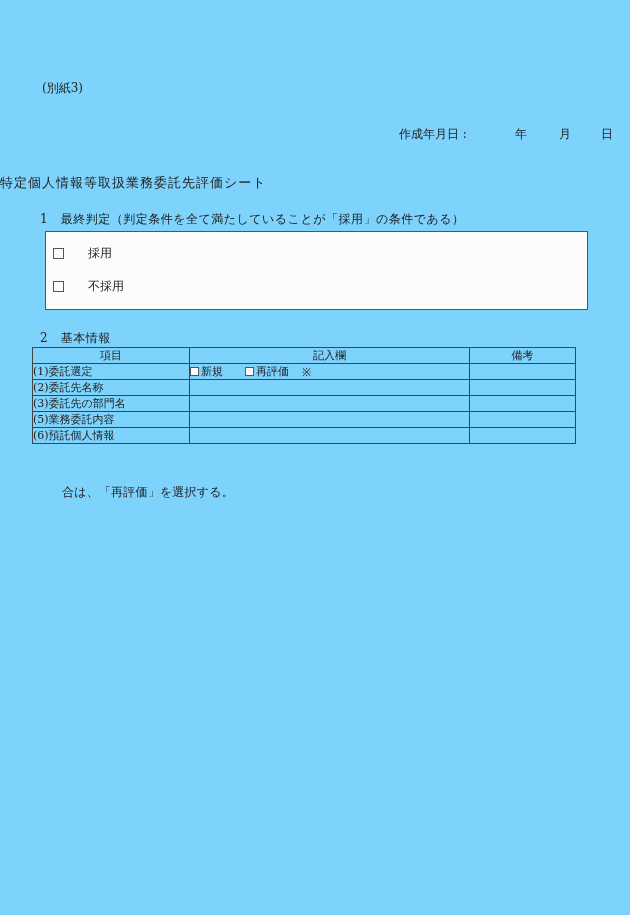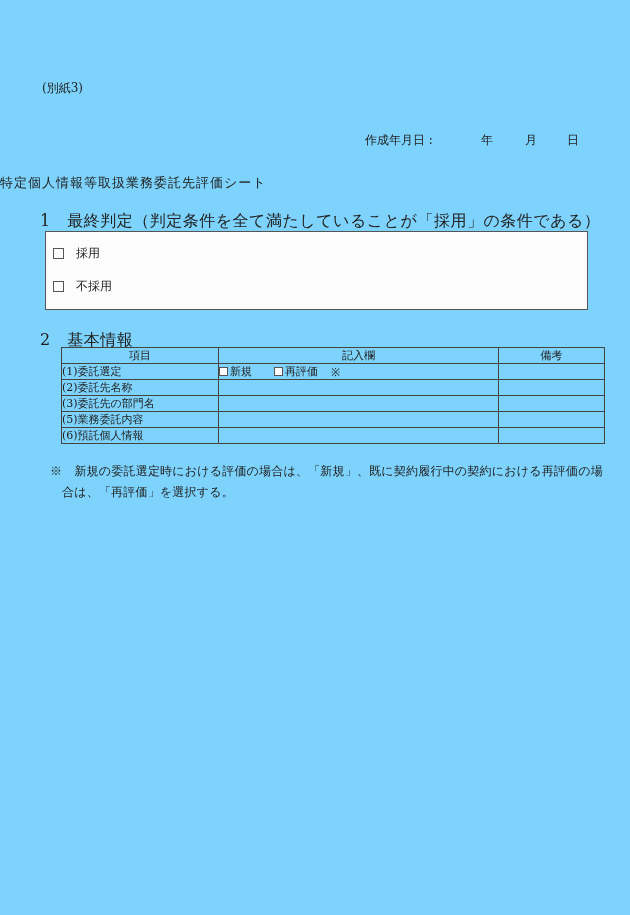--- a/index.html
+++ b/index.html
@@ -20,37 +20,37 @@
     position: absolute;
     left: 42px; top: 80px;
     font-size: 12px;
   }
   .date-line {
     position: absolute;
     left: 0; top: 118px;
     width: 630px; height: 16px;
     font-size: 12px;
   }
-  .date-line span { position: absolute; top: 14px; white-space: nowrap; }
+  .date-line span { position: absolute; top: 8px; white-space: nowrap; margin-left: 34px; }
   .date-label  { left: 365px; }
   .date-year   { left: 481px; }
   .date-month  { left: 525px; }
   .date-day    { left: 567px; }
   .doc-title {
     position: absolute;
     left: 0; top: 174px;
     width: 630px;
     text-align: left;
     font-size: 13px;
     letter-spacing: 1px;
   }
   .section-heading {
     position: absolute;
     left: 40px;
-    font-size: 16px;
+    font-size: 12px;
     letter-spacing: 0.5px;
     white-space: nowrap;
   }
   .s1 { top: 211px; }
   .s2 { top: 330px; }
   .judge-box {
     position: absolute;
     left: 45px; top: 231px;
     width: 543px; height: 79px;
     border: 1px solid #555;
@@ -66,24 +66,24 @@
   }
   .opt-1 { top: 13px; }
   .opt-2 { top: 46px; }
   .cbx {
     display: inline-block;
     width: 11px; height: 11px;
     border: 1px solid #555;
     background: #fcfcfc;
     flex: 0 0 auto;
   }
-  .option-row .opt-label { margin-left: 12px; }
+  .option-row .opt-label { margin-left: 24px; }
   table.basic-info {
     position: absolute;
-    left: 61px; top: 347px;
+    left: 32px; top: 347px;
     width: 543px;
     border-collapse: collapse;
     table-layout: fixed;
     font-size: 11px;
     border-radius: 30px;
   }
   table.basic-info col.c1 { width: 157px; }
   table.basic-info col.c2 { width: 280px; }
   table.basic-info col.c3 { width: 106px; }
   table.basic-info th, table.basic-info td {
@@ -186,16 +186,15 @@
       <td></td>
     </tr>
     <tr>
       <td class="item-cell">(6)預託個人情報</td>
       <td class="entry-cell"></td>
       <td></td>
     </tr>
   </tbody>
     </table>
 
-  <div class="footnote fn1">※　新規の委託選定時における評価の場合は、「新規」、既に契約履行中の契約における再評価の場</div>
   <div class="footnote fn2">合は、「再評価」を選択する。</div>
 
 </div>
 
 </body></html>

